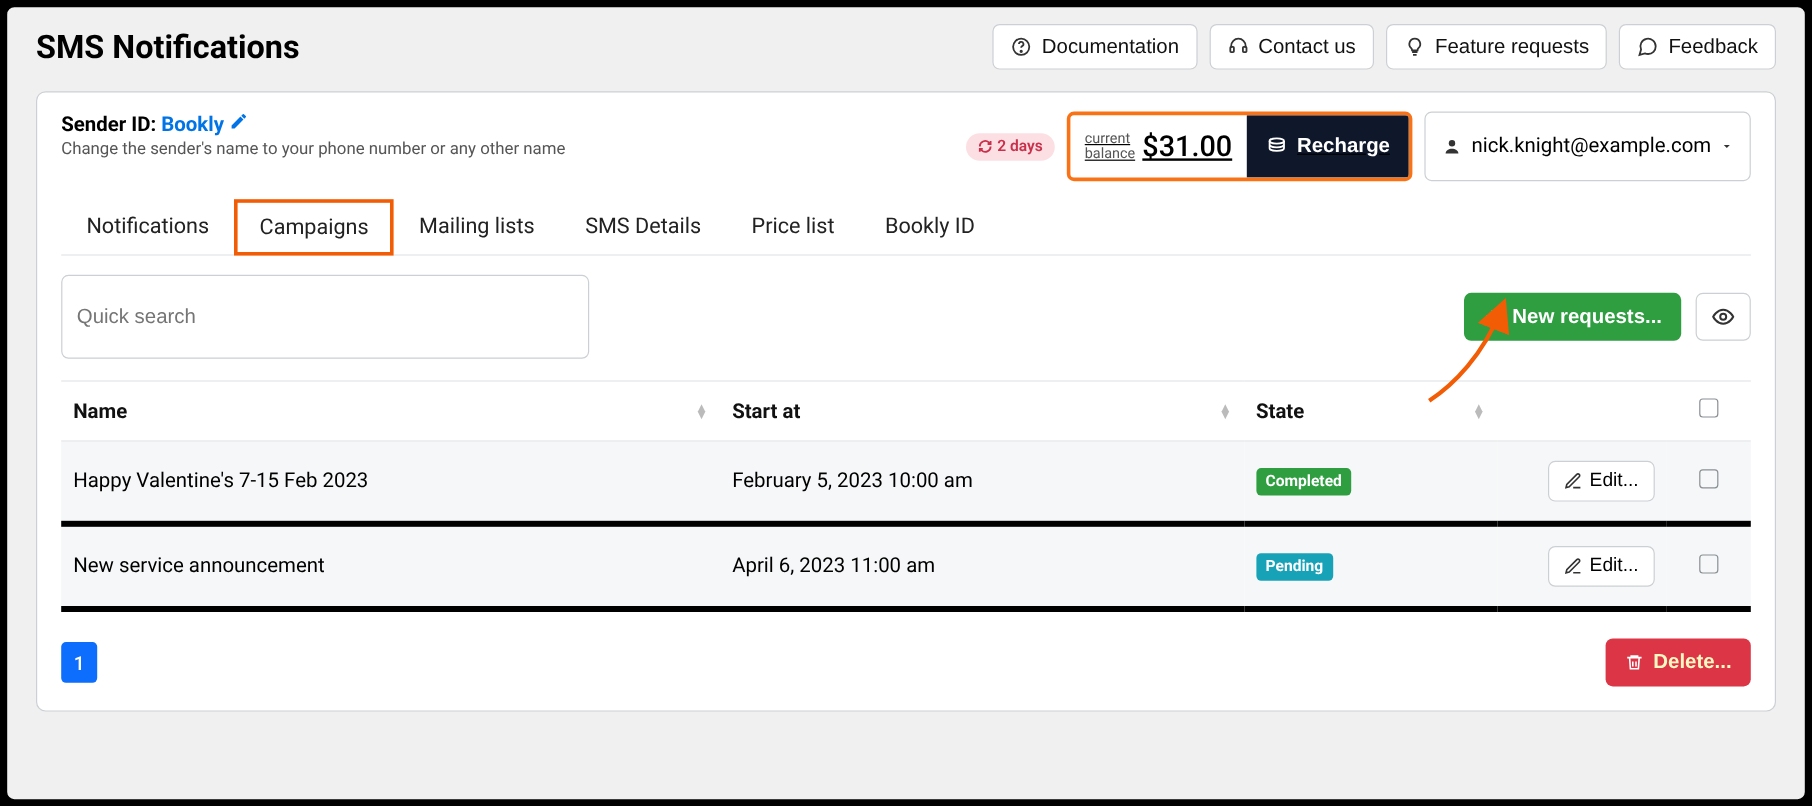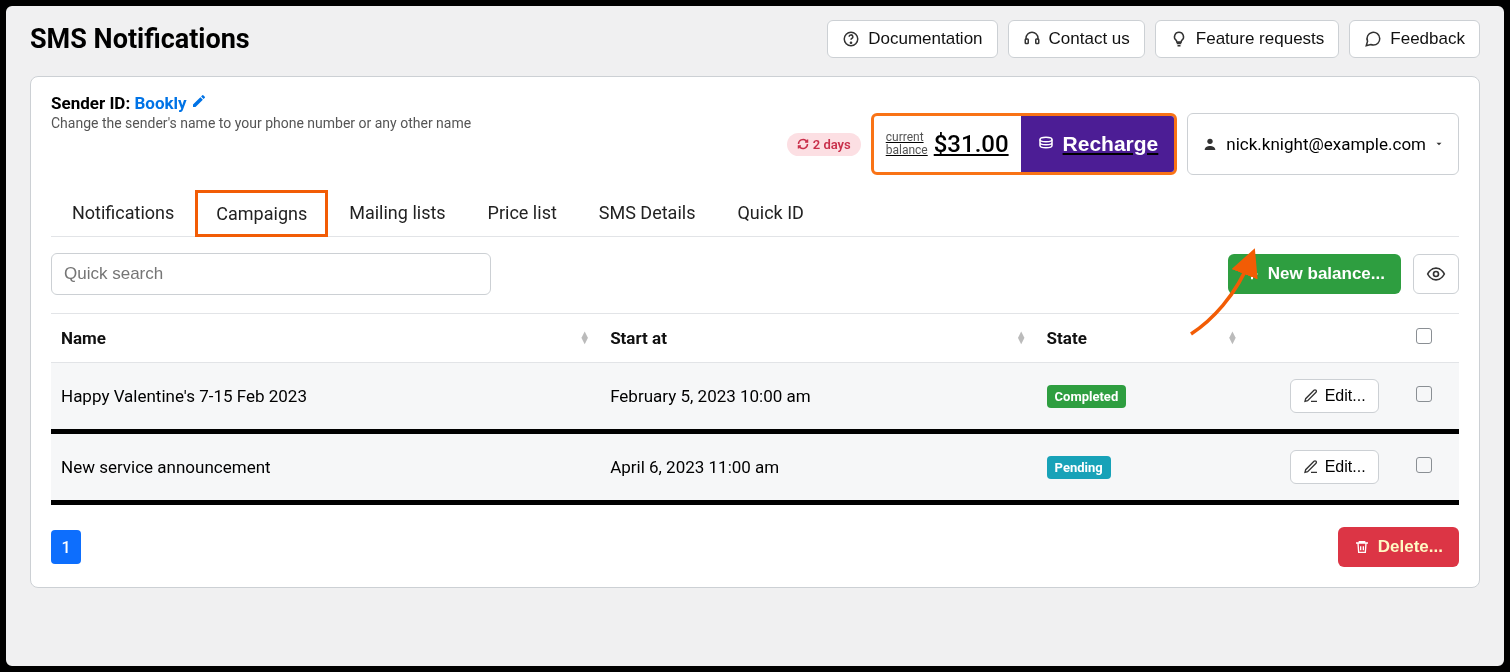--- a/index.html
+++ b/index.html
@@ -9,33 +9,33 @@
   .topbar { display:flex; align-items:center; justify-content:space-between; }
   h1.page-title { font-size:27px; font-weight:700; margin:0; }
   .top-buttons { display:flex; gap:10px; }
   .btn { display:inline-flex; align-items:center; gap:8px; background:#fff; border:1px solid #ccd0d4; border-radius:6px; padding:8px 14px; font-size:17px; font-weight:500; color:#111; cursor:pointer; }
   .btn svg { width:18px; height:18px; }
   .card { background:#fff; border:1px solid #ccd0d4; border-radius:8px; margin-top:18px; padding:0 20px 20px 20px; }
   .card-head { display:flex; align-items:flex-start; justify-content:space-between; padding-top:16px; gap:4px;}
   .sender-block .line1 { font-size:17px; font-weight:700; }
   .sender-block .line1 .link { color:#0073e6; font-weight:700; }
   .sender-block .desc { font-size:14px; color:#555; margin-top:2px; font-weight:400;}
-  .right-head { display:flex; gap:10px; align-items:stretch;margin-top:20px; }
+  .right-head { display:flex; gap:10px; align-items:stretch; }
   .days-badge { display:inline-flex; align-items:center; gap:4px; background:#fcdfe3; color:#c9304b; border-radius:14px; padding:4px 10px; font-size:13px; font-weight:600; align-self:center;}
   .balance-box { display:flex; align-items:center; border:3px solid #f97316; border-radius:6px; overflow:hidden;text-decoration:underline; }
   .balance-label { font-size:12px; line-height:1.05; color:#555; padding:0 6px 0 12px; }
   .balance-amount { font-size:24px; font-weight:500; padding:0 12px 0 0; }
-  .btn-green { background:#4c1d95; color:#fff; border:none; display:inline-flex; align-items:center; gap:8px; padding:16px 16px; font-size:21px; font-weight:600; cursor:pointer; border-radius:0; align-self:stretch;}
+  .btn-green { background:#0f172a; color:#fff; border:none; display:inline-flex; align-items:center; gap:8px; padding:16px 16px; font-size:17px; font-weight:600; cursor:pointer; border-radius:0; align-self:stretch;}
   .user-btn { display:inline-flex; align-items:center; gap:8px; border:1px solid #ccd0d4; border-radius:6px; padding:8px 14px; font-size:17px; background:#fff; cursor:pointer;}
   .tabs { display:flex; gap:0; margin-top:14px; border-bottom:1px solid #e2e4e7; }
   .tab { padding:10px 18px; font-size:18px; color:#222; cursor:pointer; border:3px solid transparent; }
   .tab.active { border:3px solid #f25c05; border-bottom:3px solid #f25c05; position:relative; top:1px; background:#fff;}
   .toolbar { display:flex; align-items:center; justify-content:space-between; margin-top:16px; gap:12px;}
   .search { width:440px; }
-  .search input { width:100%; border:1px solid #ccd0d4; border-radius:6px; padding:10px 12px; font-size:17px; color:#555; }
+  .search input { width:100%; border:1px solid #ccd0d4; border-radius:6px; padding:24px 12px; font-size:17px; color:#555; }
   .toolbar-right { display:flex; gap:12px; align-items:stretch;}
   .btn-newcamp { background:#2e9e40; color:#fff; border:none; border-radius:6px; padding:10px 16px; font-size:17px; font-weight:600; display:inline-flex; align-items:center; gap:8px; cursor:pointer;}
   .eye-btn { border:1px solid #ccd0d4; background:#fff; border-radius:6px; width:46px; display:flex; align-items:center; justify-content:center; cursor:pointer;}
   table.data { width:100%; border-collapse:collapse; margin-top:18px; }
   table.data th { text-align:left; font-size:17px; font-weight:700; padding:14px 10px; border-bottom:1px solid #e2e4e7; border-top:1px solid #e2e4e7; color:#111;}
   table.data td { padding:16px 10px; border-bottom:5px solid #000000; font-size:17px; }
   .sort { color:#bbb; font-size:11px; display:inline-flex; flex-direction:column; line-height:6px; margin-left:4px; vertical-align:middle;}
   tr.striped { background:#f6f7f8; }
   .badge { display:inline-block; color:#fff; font-size:13px; font-weight:700; border-radius:4px; padding:4px 8px; }
   .badge.completed { background:#2e9e40; }
@@ -136,35 +136,35 @@
               <path d="M6 9l6 6 6-6z"></path>
             </svg>
         </div>
       </div>
     </div>
 
     <div class="tabs">
       <div class="tab">Notifications</div>
       <div class="tab active">Campaigns</div>
       <div class="tab">Mailing lists</div>
+      <div class="tab">SMS Details</div>
       <div class="tab">Price list</div>
-      <div class="tab">SMS Details</div>
-      <div class="tab">Quick ID</div>
+      <div class="tab">Bookly ID</div>
     </div>
 
     <div class="toolbar">
       <div class="search">
         <input type="text" placeholder="Quick search" style="">
       </div>
       <div class="toolbar-right">
         <button class="btn-newcamp">
           <svg width="16" height="16" viewBox="0 0 24 24" stroke="#fff" stroke-width="3">
               <path d="M12 4v16M4 12h16"></path>
             </svg>
-          <span>New balance...</span>
+          <span>New requests...</span>
         </button>
         <div class="eye-btn">
           <svg width="20" height="20" viewBox="0 0 24 24" fill="none" stroke="#333" stroke-width="2">
               <path d="M2 12s3.5-7 10-7 10 7 10 7-3.5 7-10 7S2 12 2 12z"></path>
               <circle cx="12" cy="12" r="3"></circle>
             </svg>
         </div>
       </div>
     </div>
 

